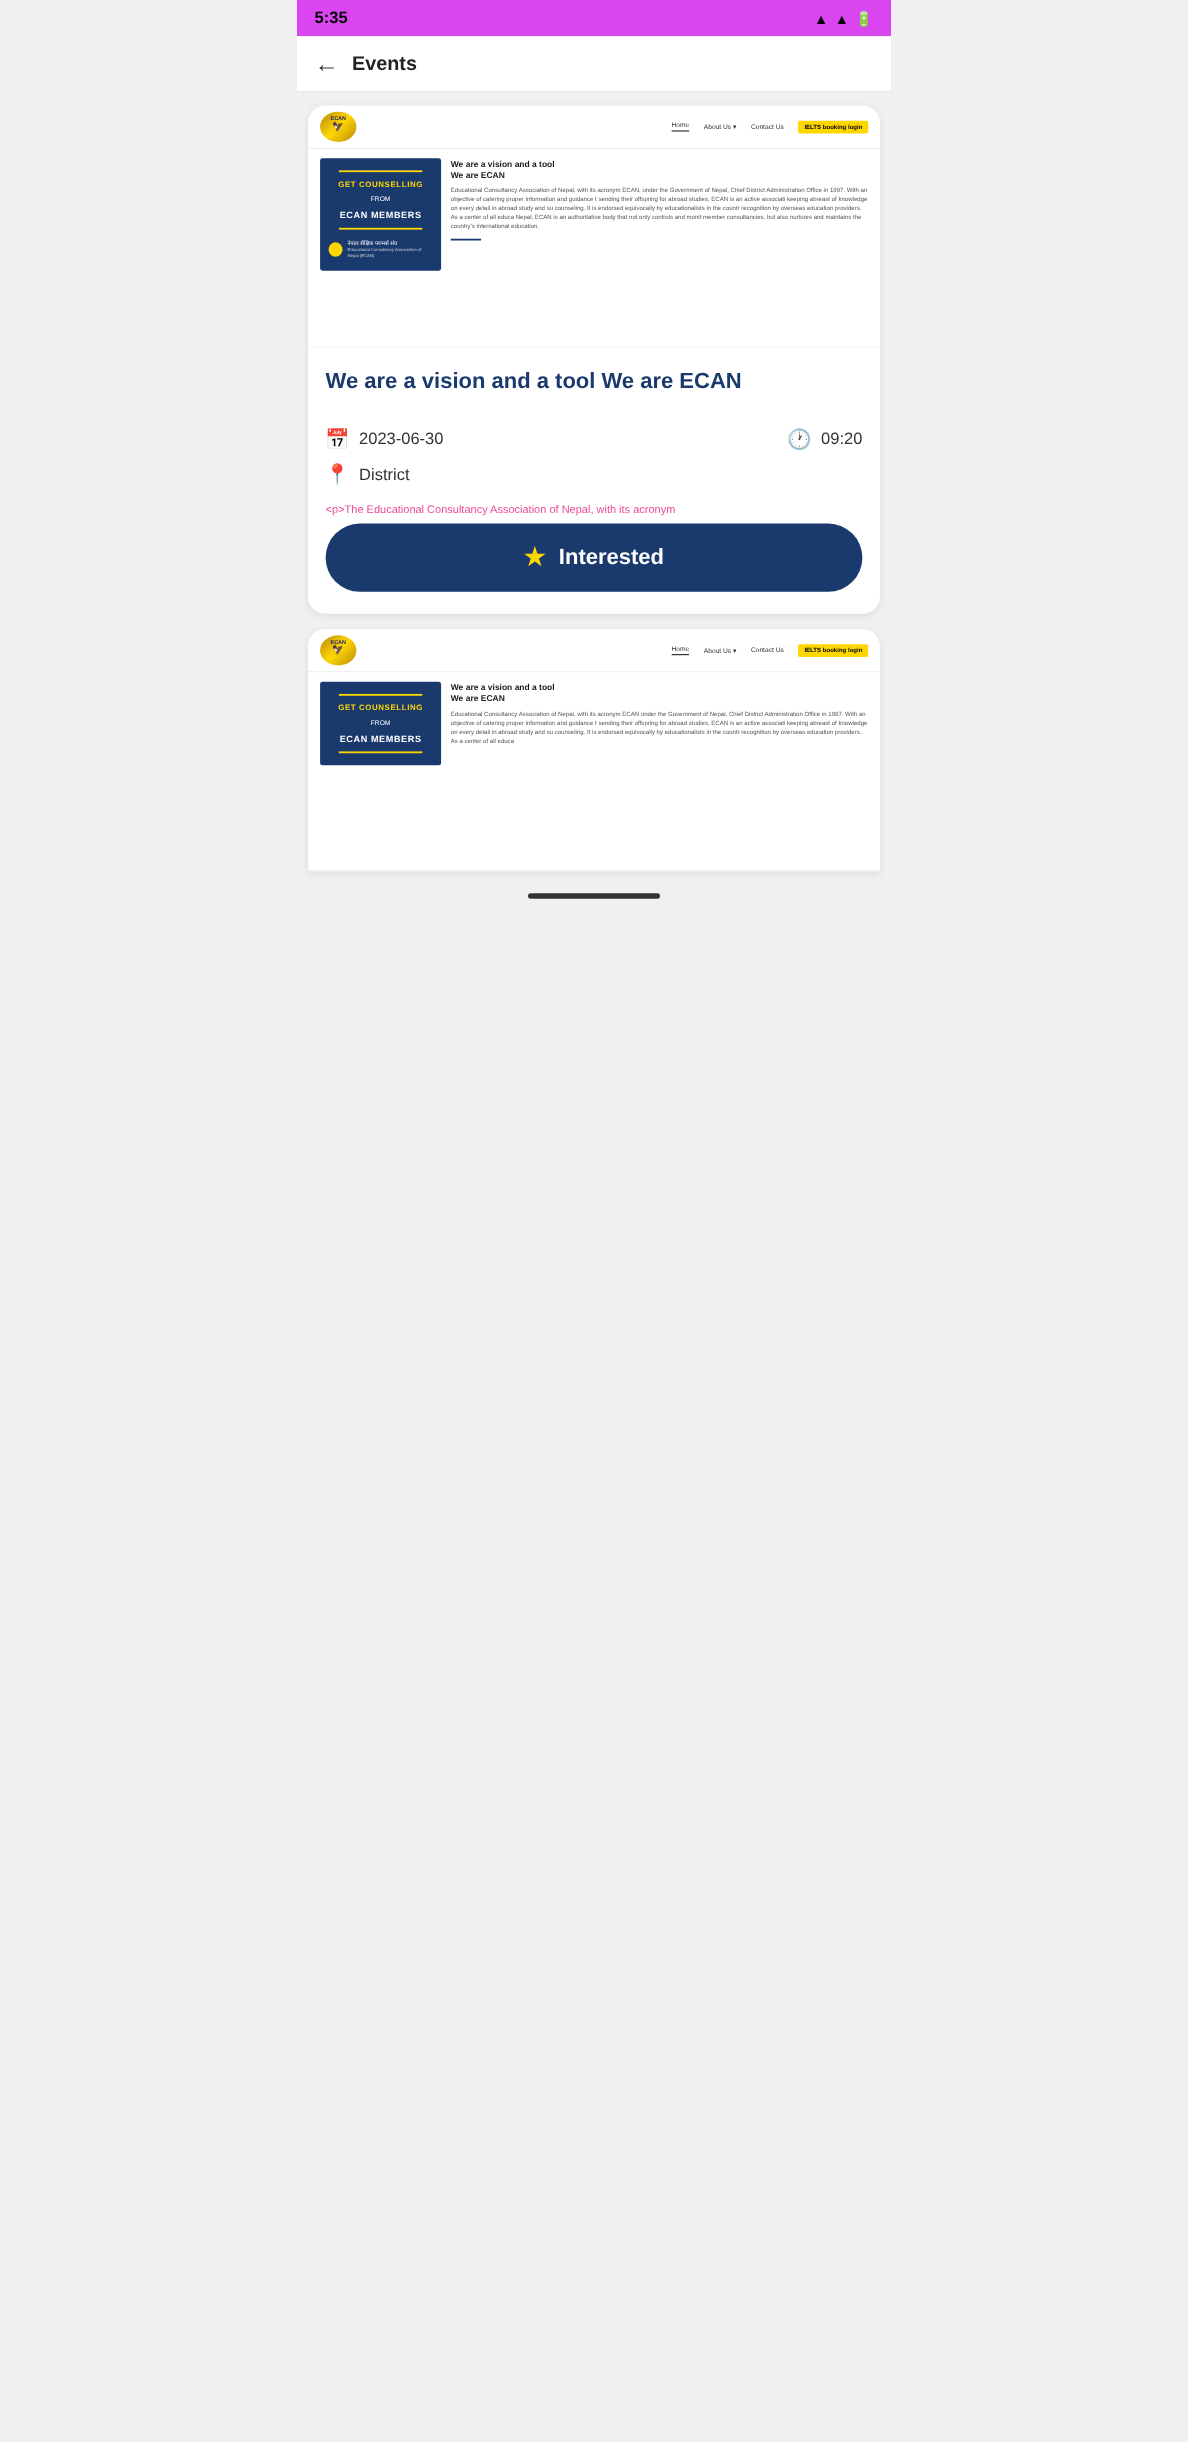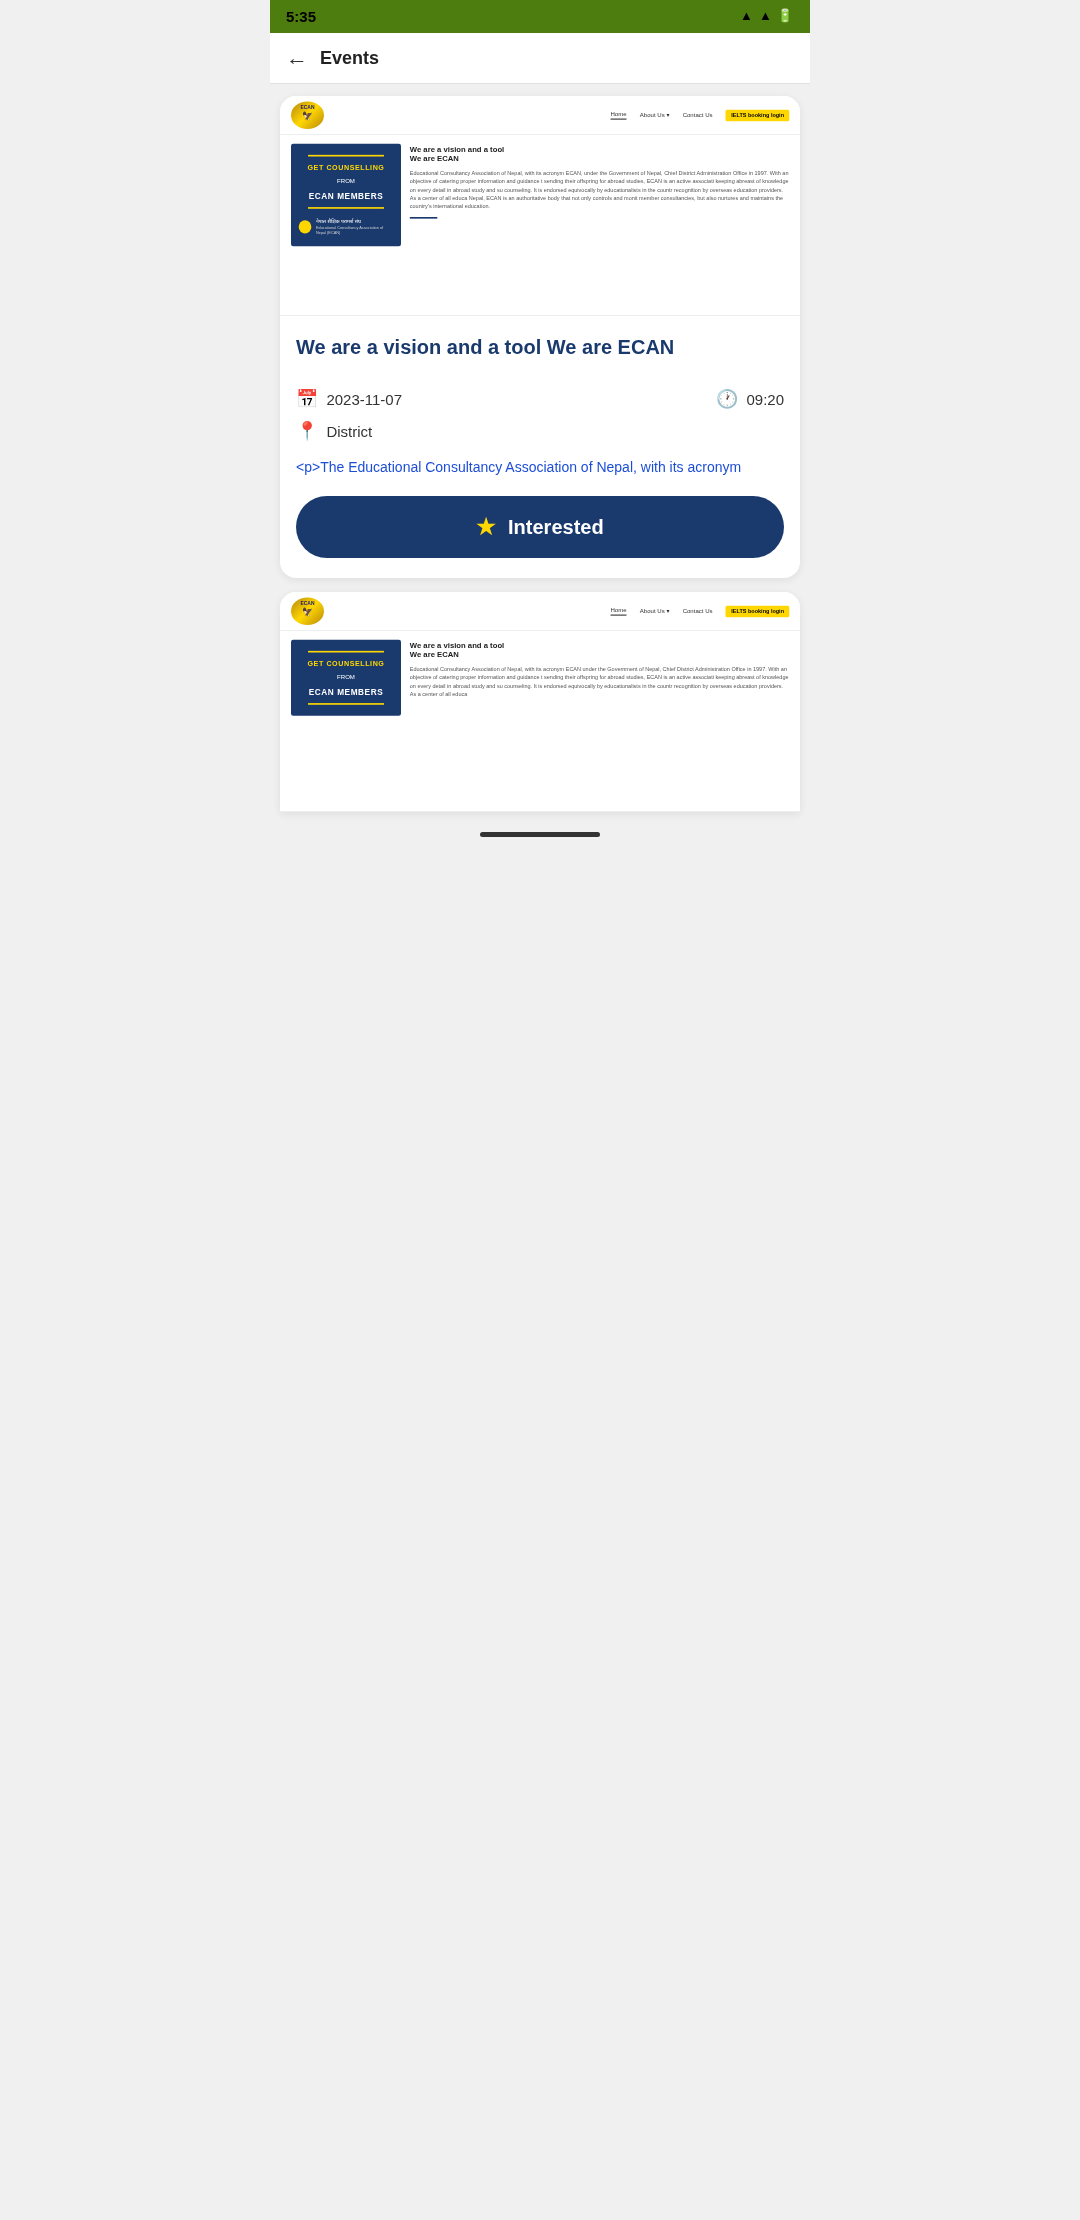--- a/index.html
+++ b/index.html
@@ -7,24 +7,24 @@
     body {
       background: #f0f0f0;
       font-family: -apple-system, BlinkMacSystemFont, 'Segoe UI', sans-serif;
       width: 100%;
       max-width: 540px;
       margin: 0 auto;
     }
 
     
     .status-bar {
-      background: #4d7c0f;
+      background: #d946ef;
       display: flex;
       justify-content: space-between;
-      align-items: flex-start;
+      align-items: flex-end;
       padding: 8px 16px;
       font-size: 15px;
       font-weight: 600;
     }
     .status-icons {
       display: flex;
       gap: 6px;
       align-items: center;
       font-size: 13px;
     }
@@ -265,24 +265,24 @@
     }
     .event-location {
       display: flex;
       align-items: center;
       gap: 8px;
       font-size: 15px;
       color: #333;
       margin-bottom: 14px;
     }
     .event-description {
-      font-size: 14px;
-      color: #1d4ed8;
+      font-size: 10px;
+      color: #ec4899;
       line-height: 1.6;
-      margin-bottom: 18px;
+      margin-bottom: 4px;
     }
 
     
     .interested-btn {
       background: #1a3a6e;
       color: #fff;
       border: none;
       border-radius: 40px;
       width: 100%;
       padding: 18px;
@@ -386,21 +386,21 @@
         </div>
       </div>
     </div>
 
     <div class="event-info">
       <div class="event-title">We are a vision and a tool We are ECAN</div>
 
       <div class="event-meta-row">
         <div class="meta-item">
           <span class="meta-icon">📅</span>
-          <span>2023-11-07</span>
+          <span>2023-06-30</span>
         </div>
         <div class="meta-item">
           <span class="meta-icon">🕐</span>
           <span>09:20</span>
         </div>
       </div>
 
       <div class="event-location">
         <span class="meta-icon">📍</span>
         <span>District</span>

